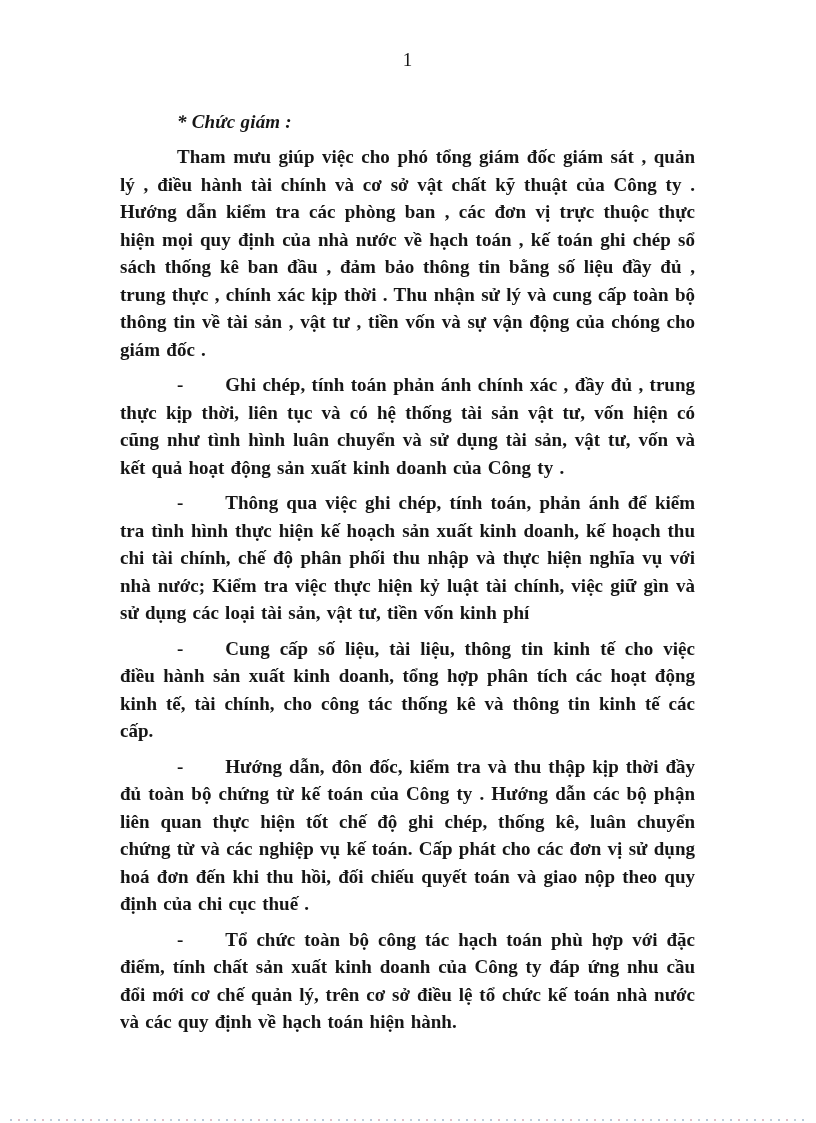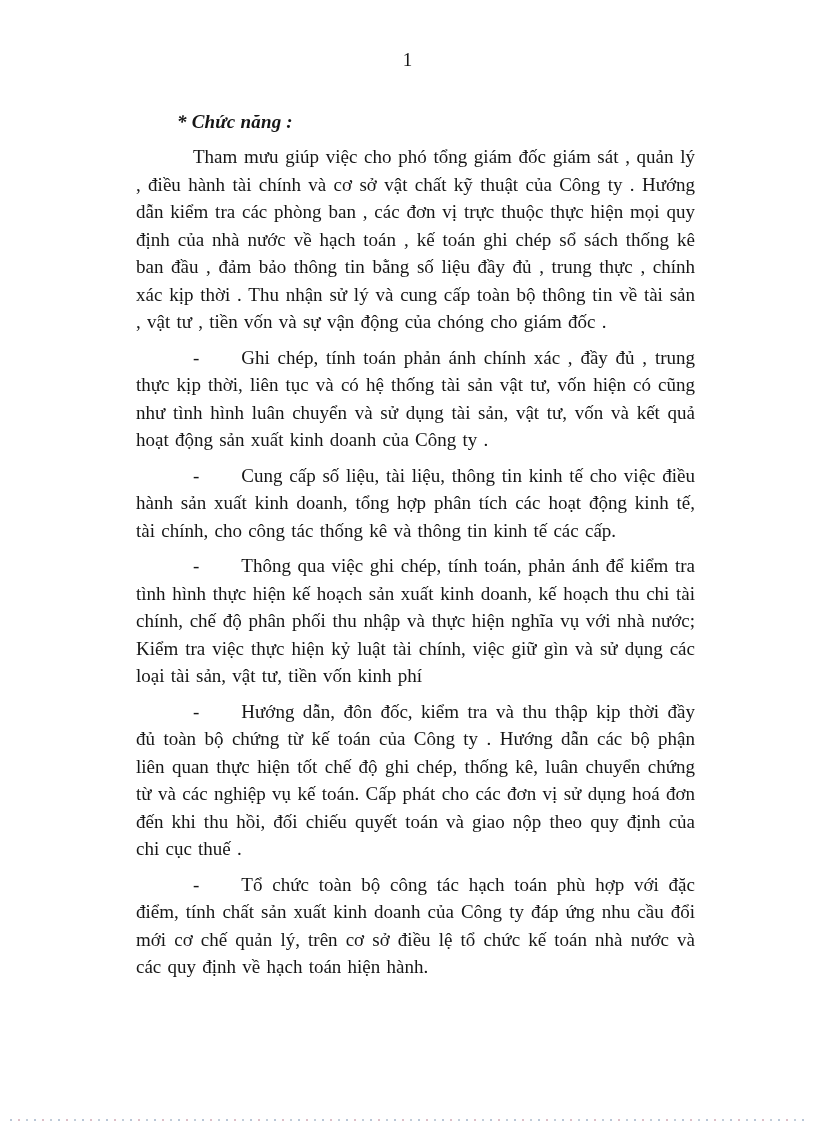--- a/index.html
+++ b/index.html
@@ -33,24 +33,25 @@
     font-weight: bold;
     font-style: italic;
     margin: 34px 0 0 0;
     text-indent: 57px;
     letter-spacing: 0.2px;
   }
   .heading.second {
     margin-top: 8px;
   }
   .para {
-    margin: 8px 0 0 16px;
+    margin: 8px 0 0 0;
     text-align: justify;
     text-indent: 57px;
     word-spacing: 1.5px;
+    font-weight: bold;
   }
   .tab {
     display: inline-block;
     width: 42px;
   }
   .dash {
     display: inline;
   }
   .bottom-rule {
     position: absolute;
@@ -65,30 +66,30 @@
   }
 </style>
 </head>
 <body>
 
 <div class="page">
   <div class="content">
 
     <div class="pageno">1</div>
 
-    <div class="heading">* Chức năng :</div>
+    <div class="heading">* Chức giám :</div>
 
     <p class="para">Tham mưu giúp việc cho phó tổng giám đốc giám sát , quản lý , điều hành tài chính và cơ sở vật chất kỹ thuật của Công ty . Hướng dẫn kiểm tra các phòng ban , các đơn vị trực thuộc thực hiện mọi quy định của nhà nước về hạch toán , kế toán ghi chép sổ sách thống kê ban đầu , đảm bảo thông tin bằng số liệu đầy đủ , trung thực , chính xác kịp thời . Thu nhận sử lý và cung cấp toàn bộ thông tin về tài sản , vật tư , tiền vốn và sự vận động của chóng cho giám đốc .</p>
 
 
     <p class="para"><span class="dash">-</span><span class="tab"></span><span>Ghi chép, tính toán phản ánh chính xác , đầy đủ , trung thực kịp thời, liên tục và có hệ thống tài sản vật tư, vốn hiện có cũng như tình hình luân chuyển và sử dụng tài sản, vật tư, vốn và kết quả hoạt động sản xuất kinh doanh của Công ty .</span></p>
 
+    <p class="para"><span class="dash">-</span><span class="tab"></span><span>Thông qua việc ghi chép, tính toán, phản ánh để kiểm tra tình hình thực hiện kế hoạch sản xuất kinh doanh, kế hoạch thu chi tài chính, chế độ phân phối thu nhập và thực hiện nghĩa vụ với nhà nước; Kiểm tra việc thực hiện kỷ luật tài chính, việc giữ gìn và sử dụng các loại tài sản, vật tư, tiền vốn kinh phí</span></p>
+
     <p class="para"><span class="dash">-</span><span class="tab"></span><span>Cung cấp số liệu, tài liệu, thông tin kinh tế cho việc điều hành sản xuất kinh doanh, tổng hợp phân tích các hoạt động kinh tế, tài chính, cho công tác thống kê và thông tin kinh tế các cấp.</span></p>
-
-    <p class="para"><span class="dash">-</span><span class="tab"></span><span>Thông qua việc ghi chép, tính toán, phản ánh để kiểm tra tình hình thực hiện kế hoạch sản xuất kinh doanh, kế hoạch thu chi tài chính, chế độ phân phối thu nhập và thực hiện nghĩa vụ với nhà nước; Kiểm tra việc thực hiện kỷ luật tài chính, việc giữ gìn và sử dụng các loại tài sản, vật tư, tiền vốn kinh phí</span></p>
 
     <p class="para"><span class="dash">-</span><span class="tab"></span><span>Hướng dẫn, đôn đốc, kiểm tra và thu thập kịp thời đầy đủ toàn bộ chứng từ kế toán của Công ty . Hướng dẫn các bộ phận liên quan thực hiện tốt chế độ ghi chép, thống kê, luân chuyển chứng từ và các nghiệp vụ kế toán. Cấp phát cho các đơn vị sử dụng hoá đơn đến khi thu hồi, đối chiếu quyết toán và giao nộp theo quy định của chi cục thuế .</span></p>
 
     <p class="para"><span class="dash">-</span><span class="tab"></span><span>Tổ chức toàn bộ công tác hạch toán phù hợp với đặc điểm, tính chất sản xuất kinh doanh của Công ty đáp ứng nhu cầu đổi mới cơ chế quản lý, trên cơ sở điều lệ tổ chức kế toán nhà nước và các quy định về hạch toán hiện hành.</span></p>
 
   </div>
 
   <div class="bottom-rule"></div>
 </div>
 

